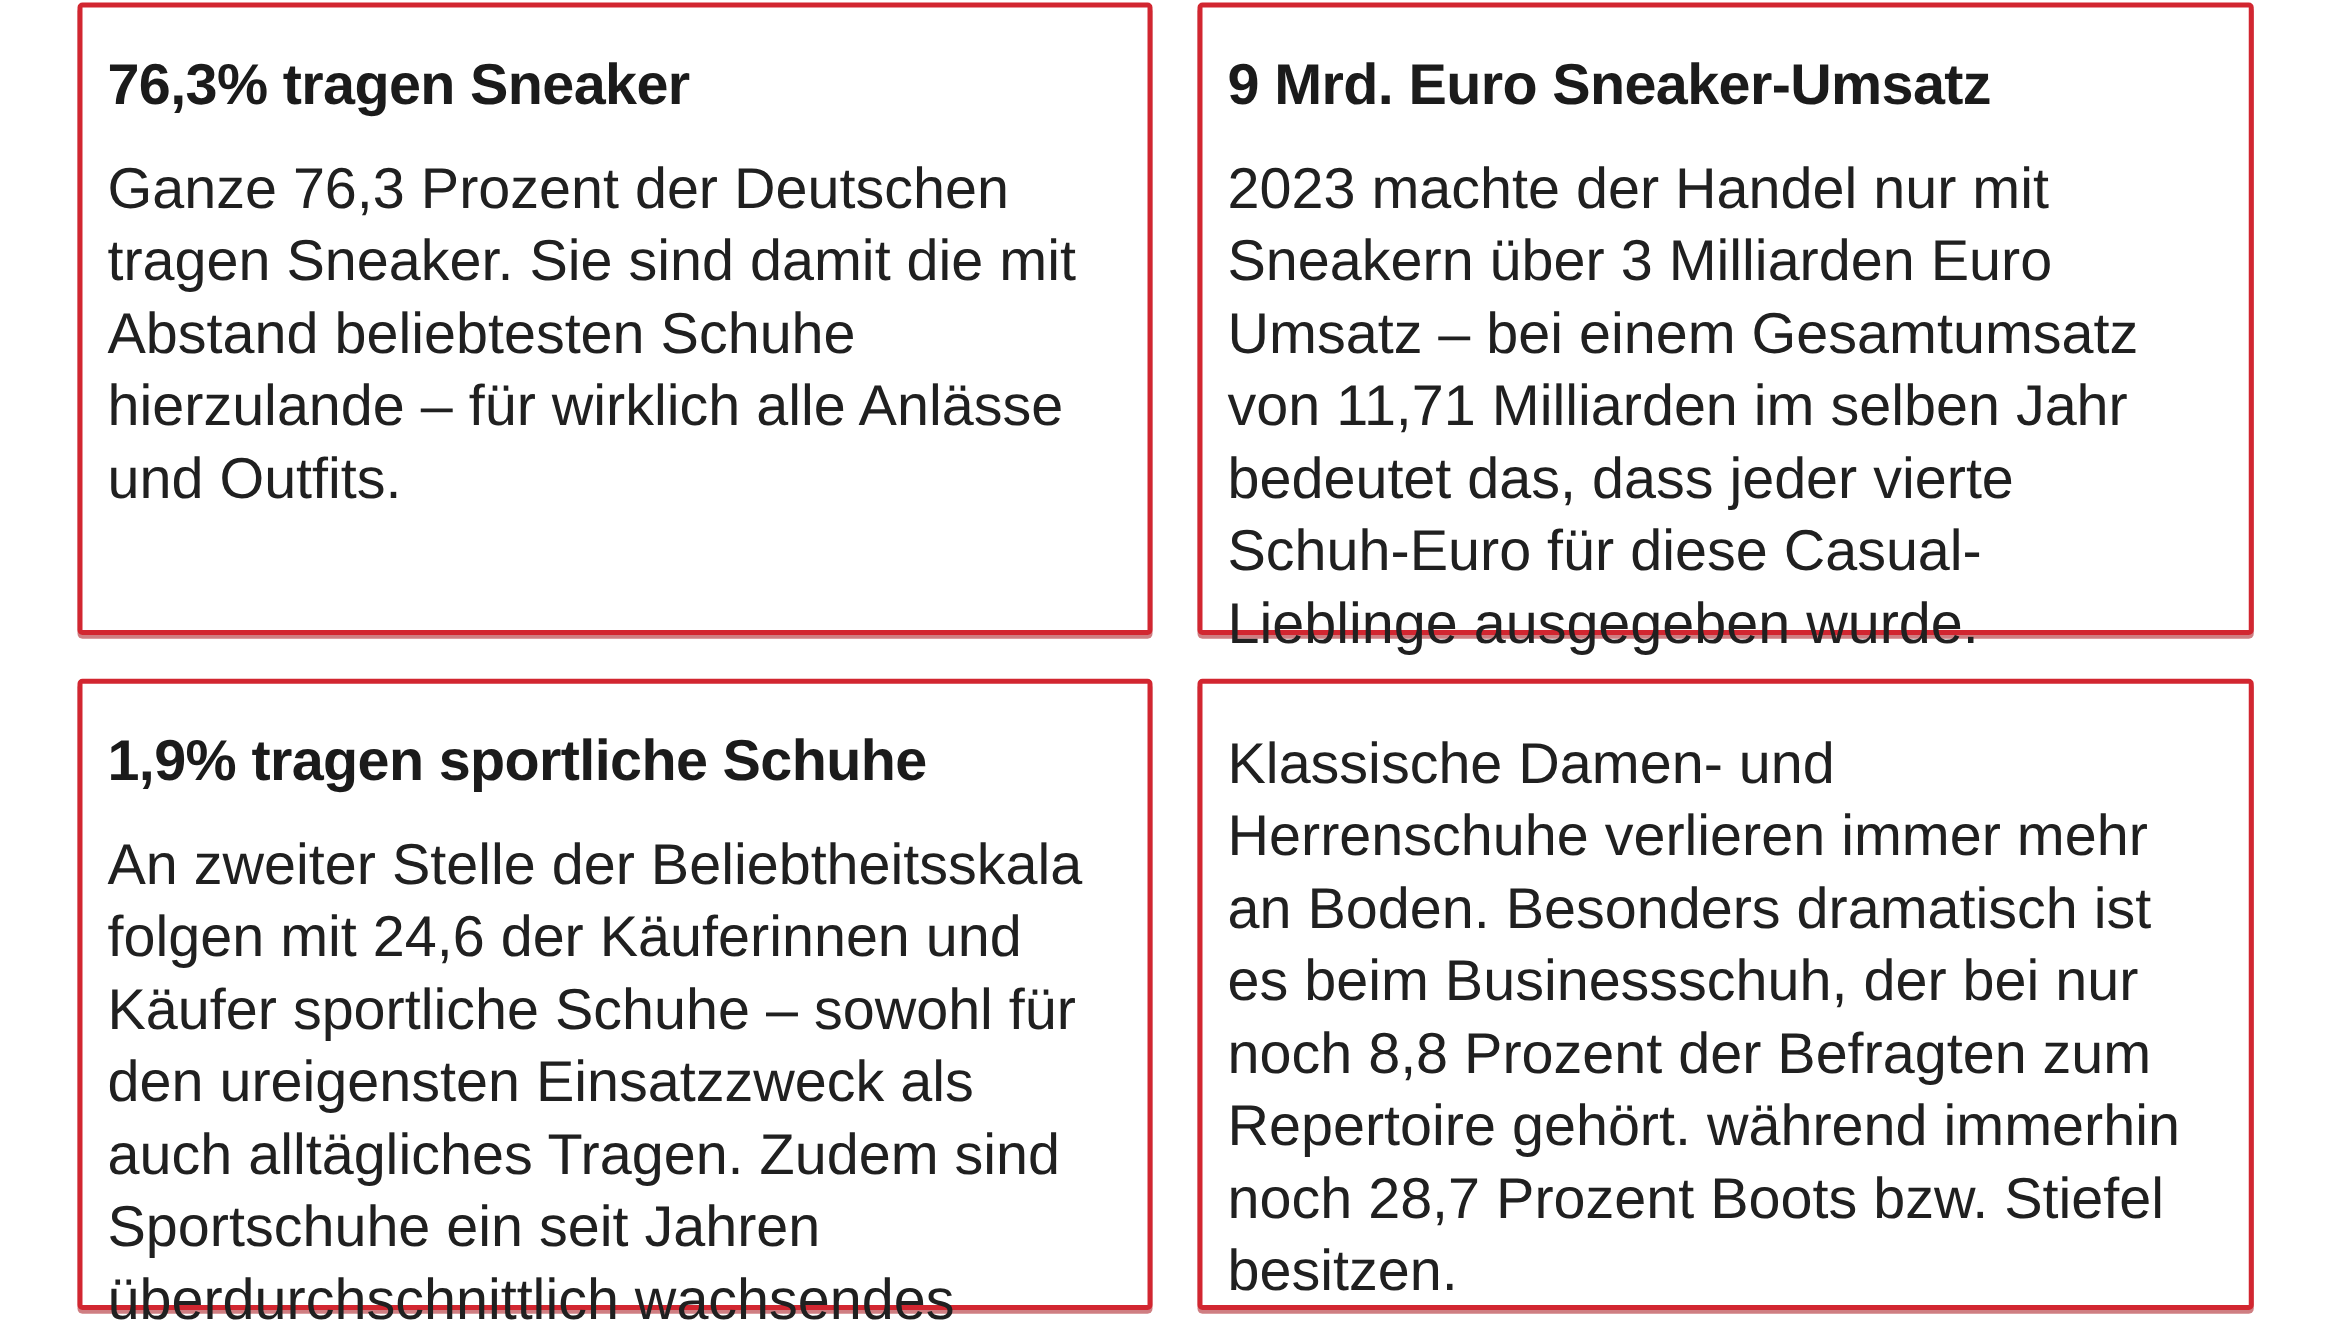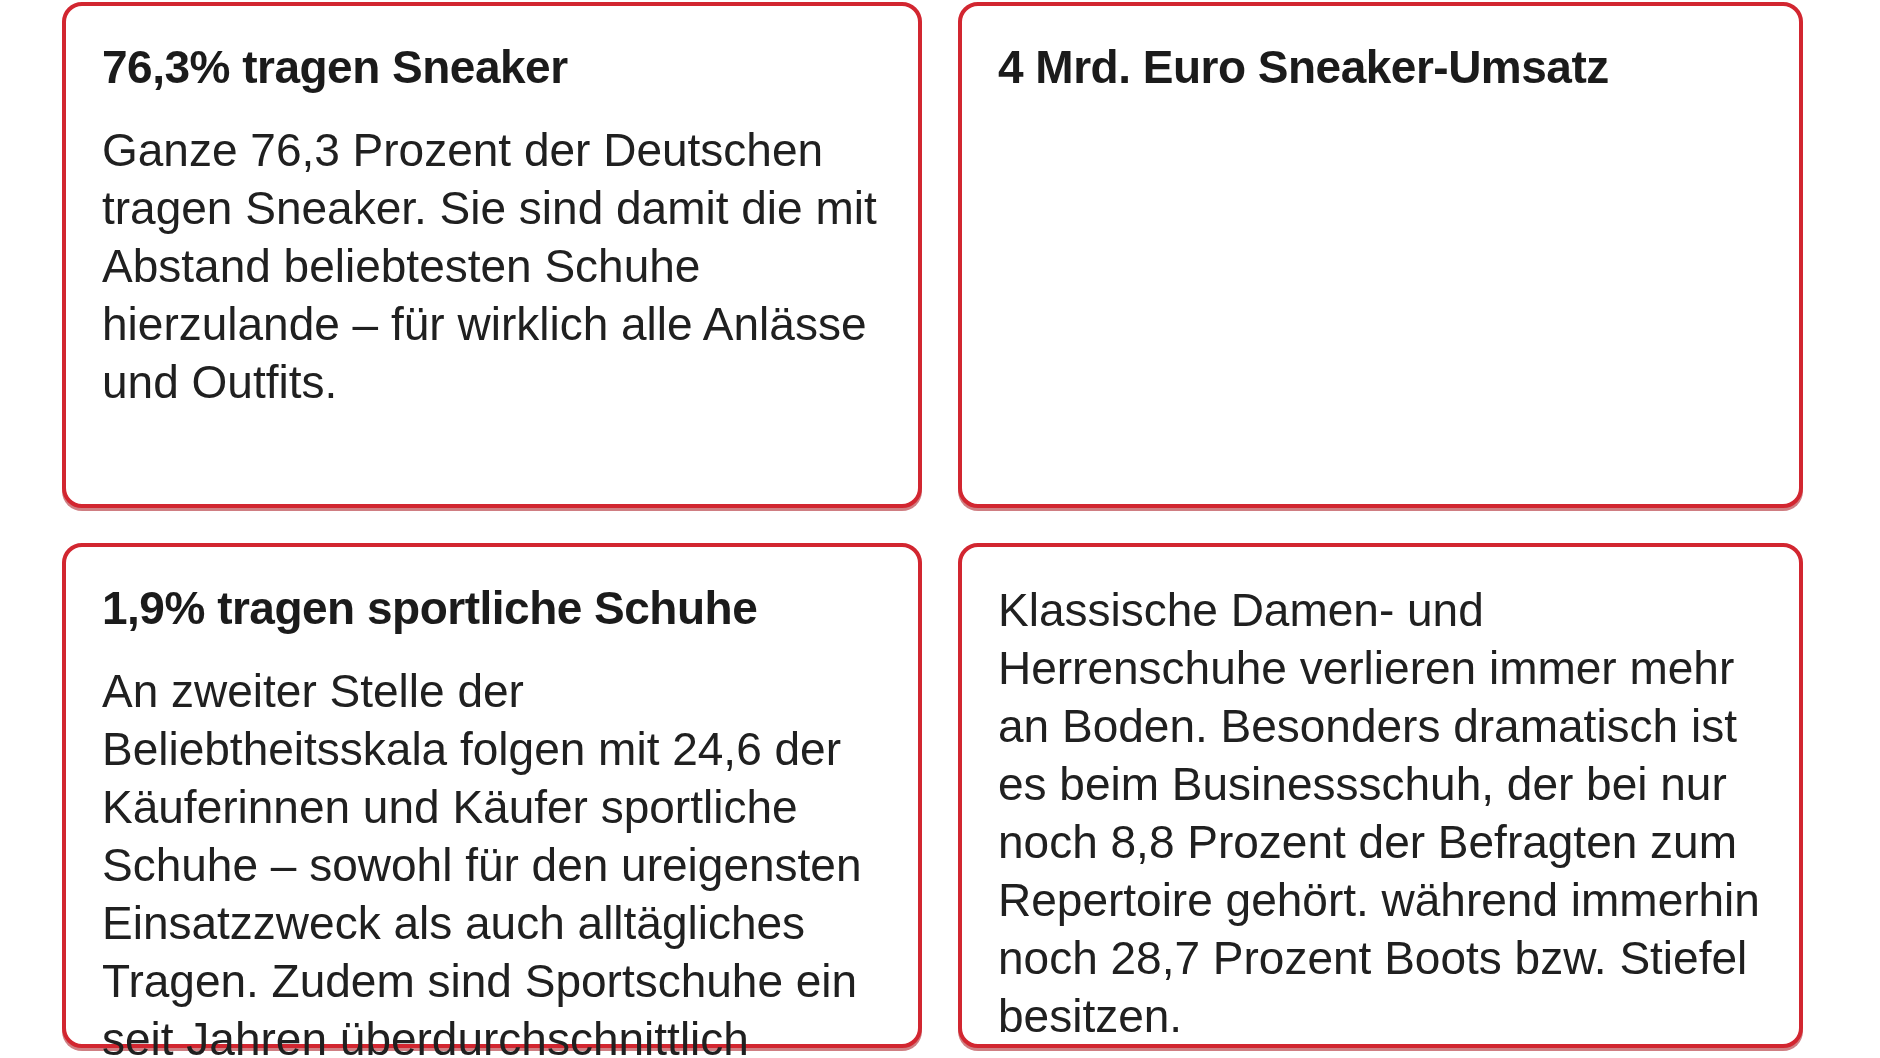--- a/index.html
+++ b/index.html
@@ -21,22 +21,22 @@
     display: grid;
     grid-template-columns: 860px 845px;
     grid-template-rows: 506px 505px;
     column-gap: 36px;
     row-gap: 35px;
   }
   .card {
     box-sizing: border-box;
     background: #ffffff;
     border: 4px solid var(--accent-red, #d22630);
-    border-radius: 20px;
-    padding: 34px 38px 30px 36px;
+    border-radius: 4px;
+    padding: 34px 38px 30px 20px;
     box-shadow: 0 3px 0 rgba(167, 20, 27, 0.55);
   }
   .card-title {
     margin: 0 0 26px 0;
     font-size: 46px;
     line-height: 1.2;
     font-weight: 700;
     letter-spacing: -0.5px;
     color: #1b1b1b;
   }
@@ -51,21 +51,22 @@
 <body style="background: rgb(255, 255, 255);">
 
 <div class="card-grid">
 
   <div class="card">
     <h2 class="card-title">76,3% tragen Sneaker</h2>
     <p class="card-body">Ganze 76,3 Prozent der Deutschen tragen Sneaker. Sie sind damit die mit Abstand beliebtesten Schuhe hierzulande – für wirklich alle Anlässe und Outfits.</p>
   </div>
 
   <div class="card">
-    <h2 class="card-title">4 Mrd. Euro Sneaker-Umsatz</h2>
+    <h2 class="card-title">9 Mrd. Euro Sneaker-Umsatz</h2>
+    <p class="card-body">2023 machte der Handel nur mit Sneakern über 3 Milliarden Euro Umsatz – bei einem Gesamtumsatz von 11,71 Milliarden im selben Jahr bedeutet das, dass jeder vierte Schuh-Euro für diese Casual-Lieblinge ausgegeben wurde.</p>
   </div>
 
   <div class="card">
     <h2 class="card-title">1,9% tragen sportliche Schuhe</h2>
     <p class="card-body">An zweiter Stelle der Beliebtheitsskala folgen mit 24,6 der Käuferinnen und Käufer sportliche Schuhe – sowohl für den ureigensten Einsatzzweck als auch alltägliches Tragen. Zudem sind Sportschuhe ein seit Jahren überdurchschnittlich wachsendes Segment.</p>
   </div>
 
   <div class="card">
     <p class="card-body">Klassische Damen- und Herrenschuhe verlieren immer mehr an Boden. Besonders dramatisch ist es beim Businessschuh, der bei nur noch 8,8 Prozent der Befragten zum Repertoire gehört. während immerhin noch 28,7 Prozent Boots bzw. Stiefel besitzen.</p>
   </div>

